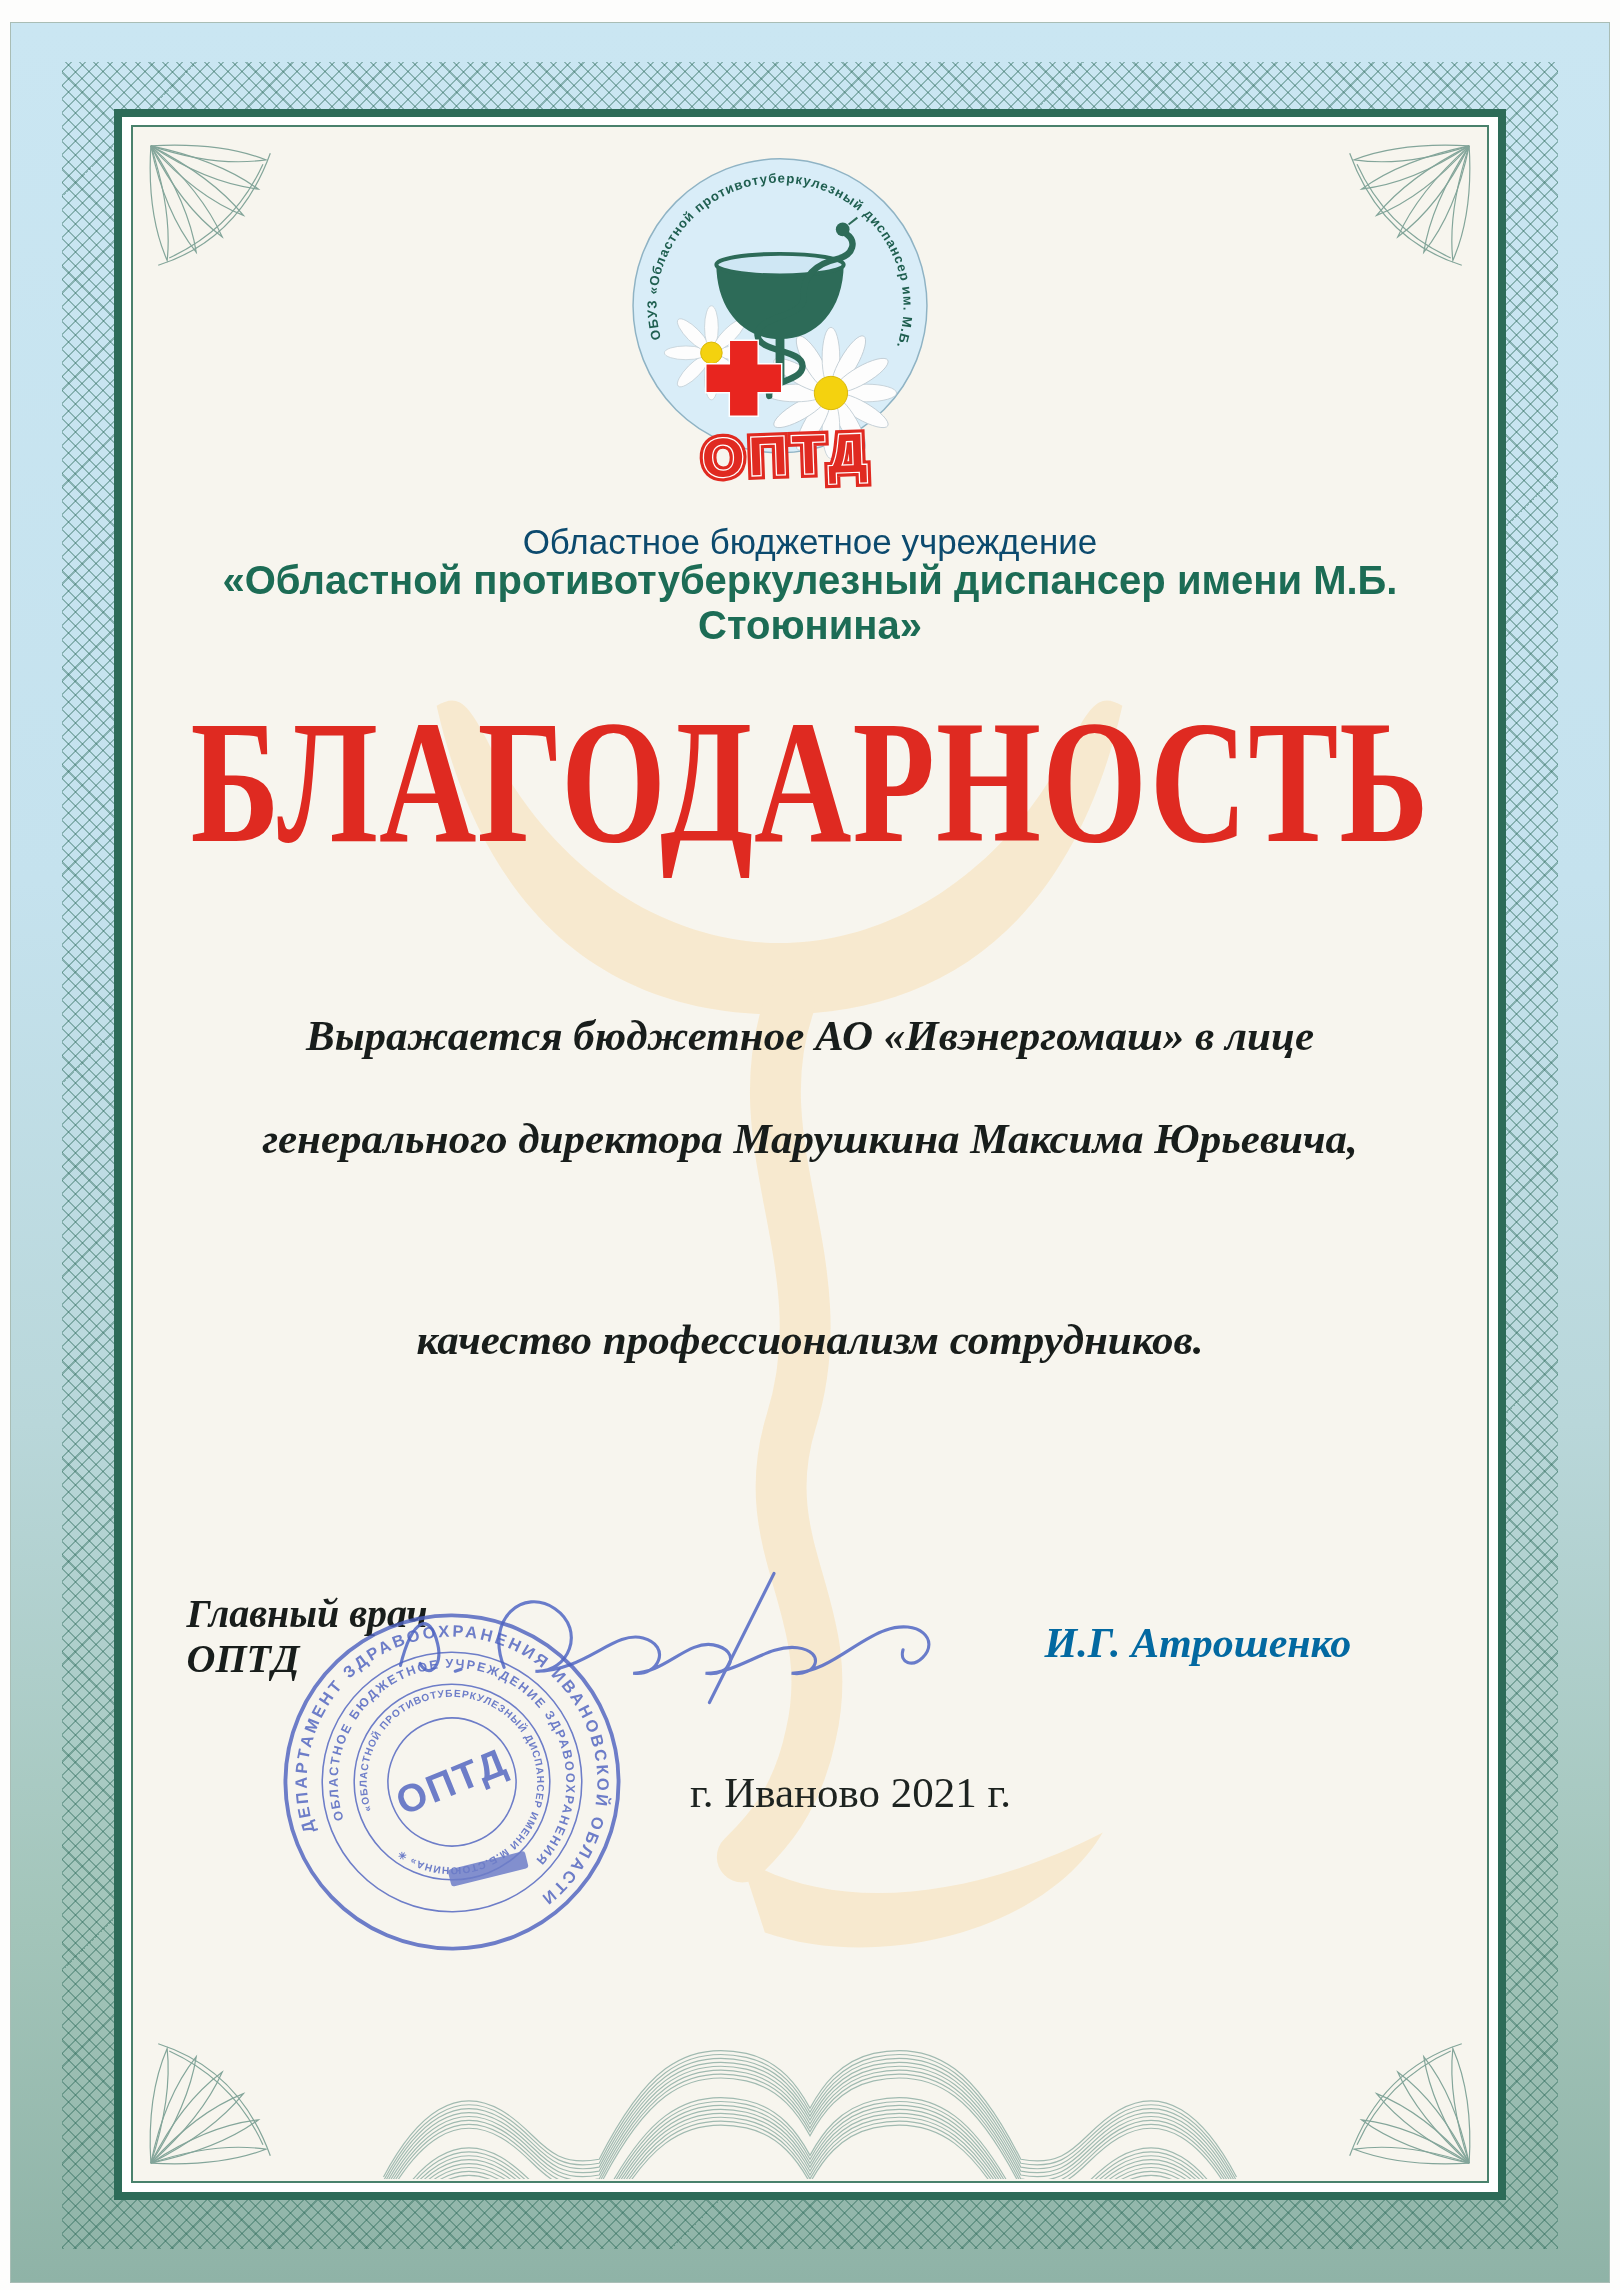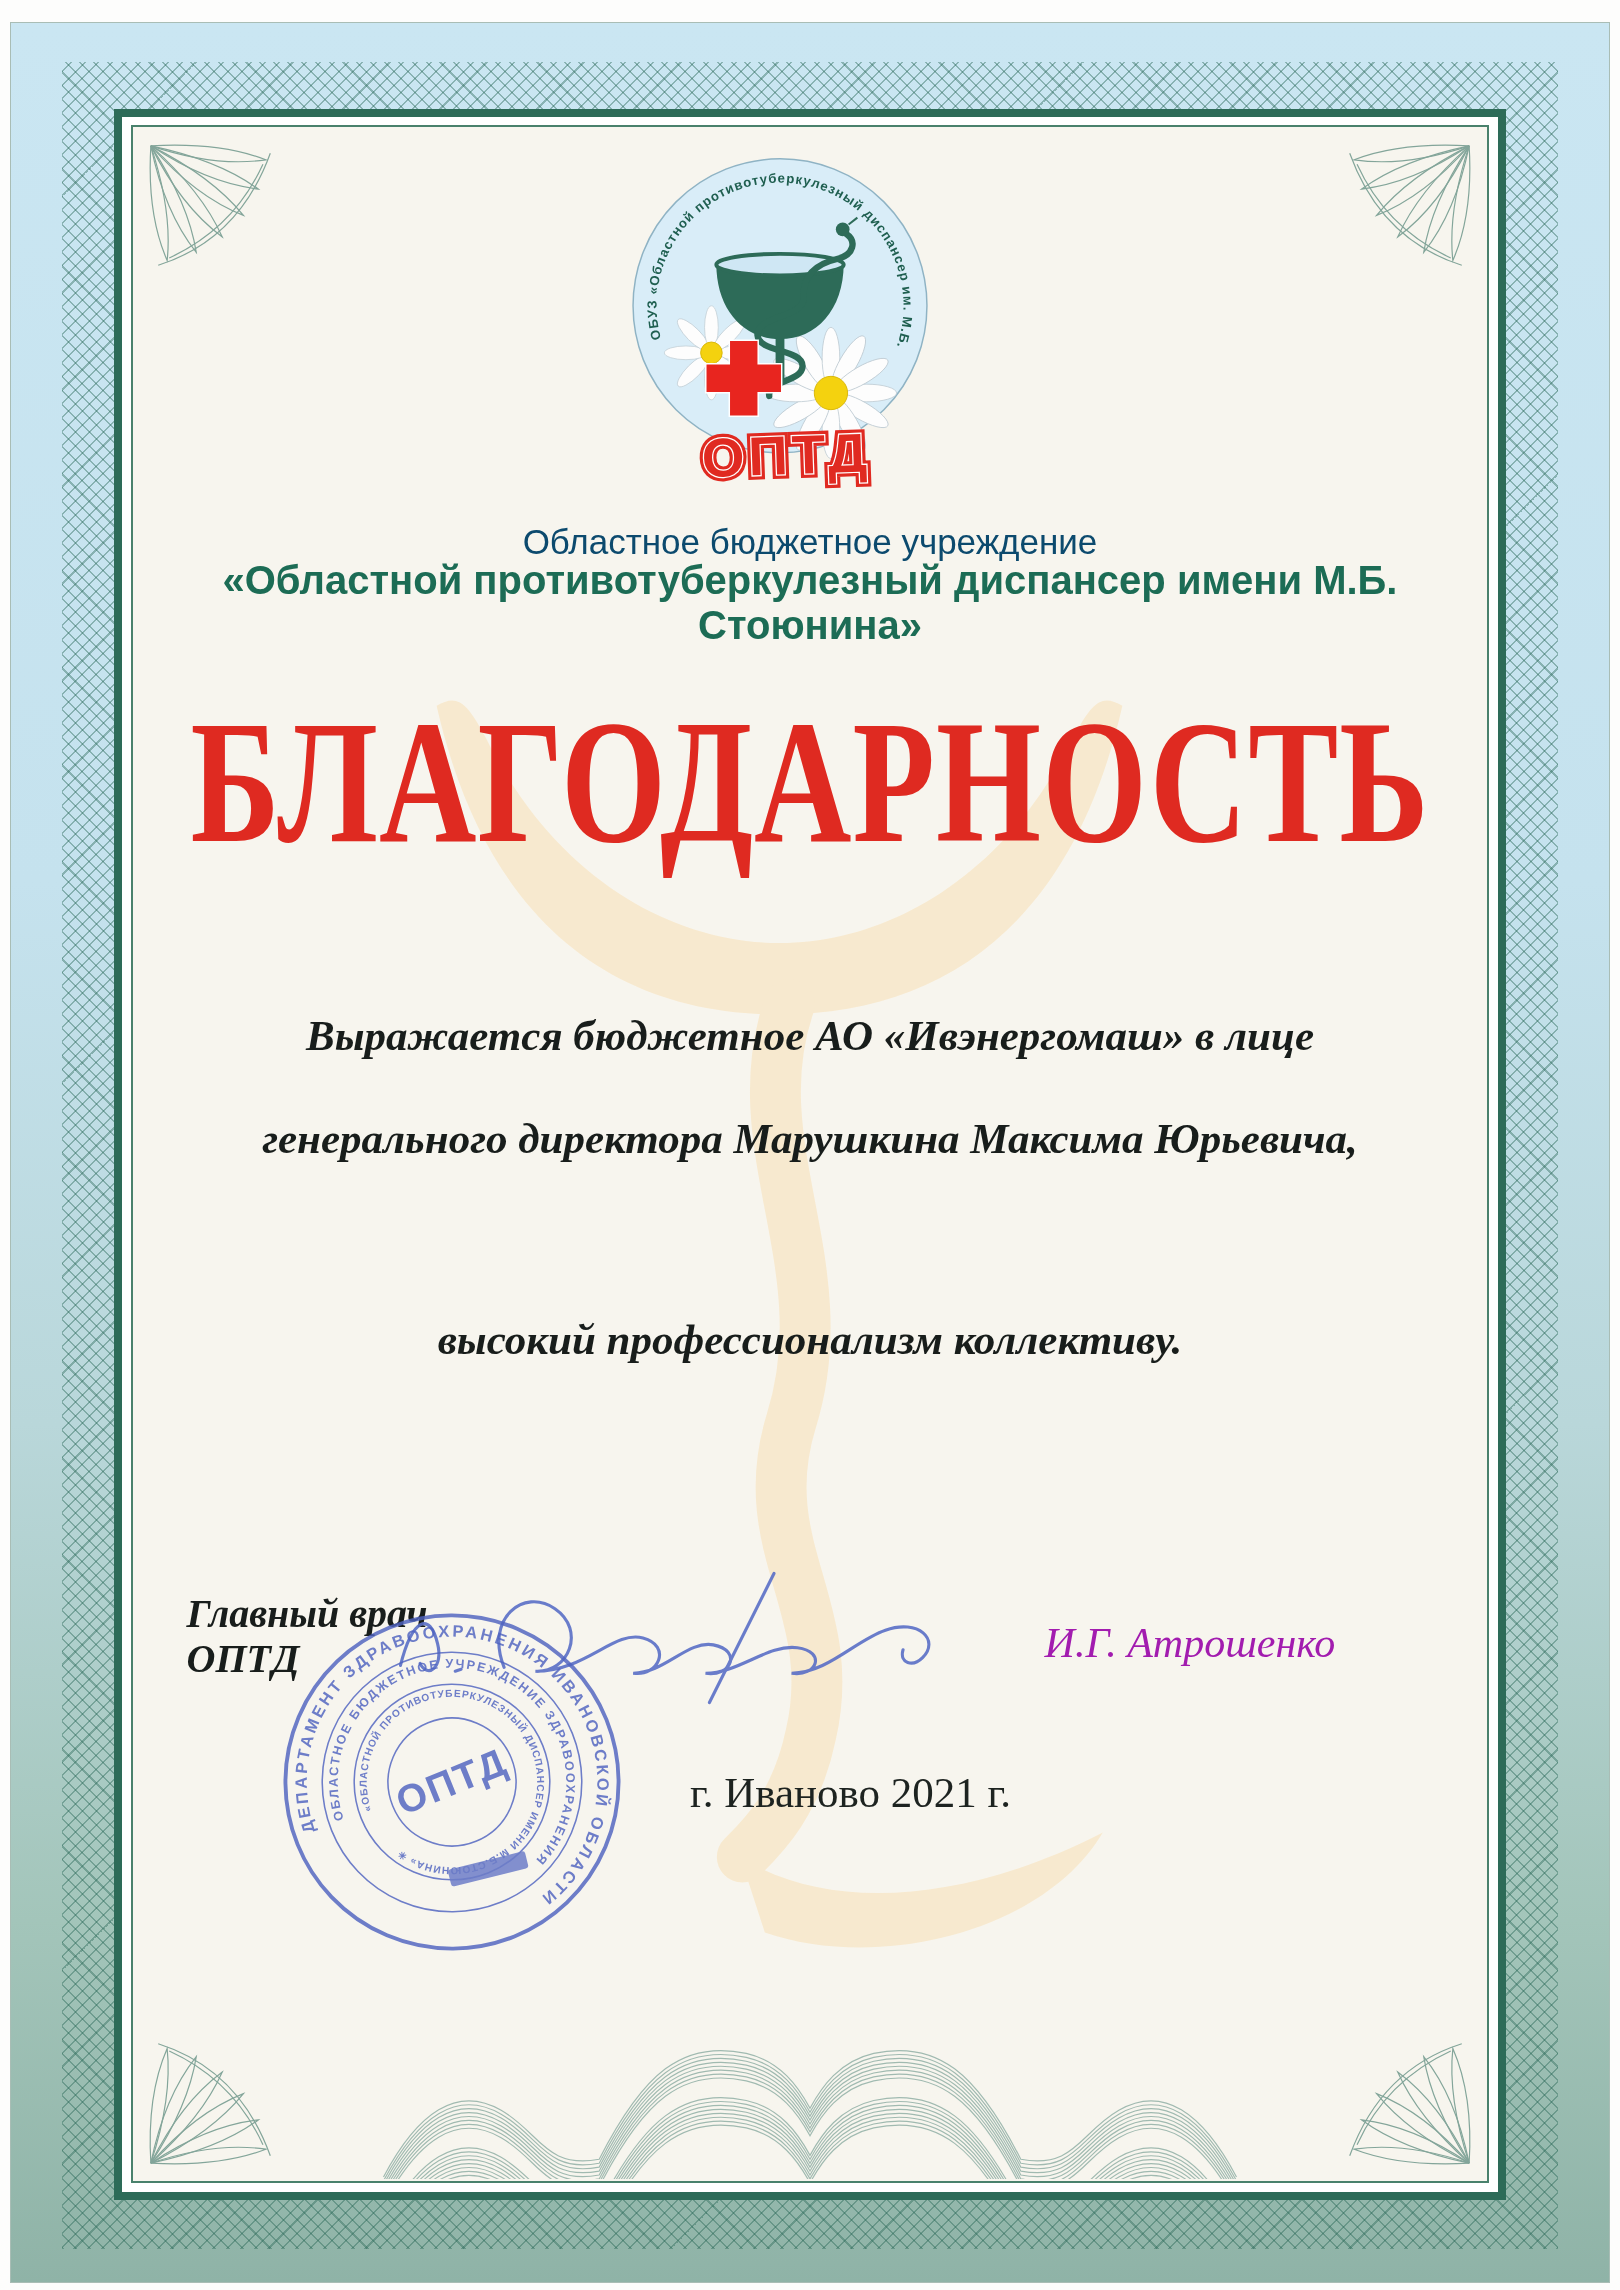--- a/index.html
+++ b/index.html
@@ -43,21 +43,21 @@
     z-index:3;font-family:"Liberation Serif",serif;font-style:italic;font-weight:bold;
     font-size:43px;color:#181d1b;line-height:1.1;
   }
   .bl0{top:885px}.bl1{top:988px}.bl2{top:1084px}.bl3{top:1189px}
   .sig-position{
     top:1465px;left:54px;z-index:3;font-family:"Liberation Serif",serif;
     font-style:italic;font-weight:bold;font-size:40px;color:#181d1b;line-height:1.12;
   }
   .sig-name{
     top:1492px;left:912px;z-index:3;font-family:"Liberation Serif",serif;
-    font-style:italic;font-weight:normal;font-size:42px;color:#a21caf;
+    font-style:italic;font-weight:bold;font-size:42px;color:#0369a1;
   }
   .place-date{
     top:1641px;padding-left:45px;z-index:3;font-family:"Liberation Serif",serif;
     font-size:43px;color:#1d2320;margin-left:36px;
   }
   .emblem{left:495px;top:23.5px;width:304px;height:338px;z-index:3;}
   .watermark{left:284px;top:549px;width:725px;height:1304px;z-index:1;opacity:.8;}
   .signature-svg{left:253px;top:1423px;width:598px;height:176px;z-index:4;}
   .stamp{left:135px;top:1471px;width:368px;height:368px;z-index:5;}
   .crown{left:calc(50% - 451px);bottom:2px;width:902px;height:161px;z-index:1;}
@@ -196,21 +196,21 @@
           </g>
         </svg>
 
         <div class="abs centered org-line-1">Областное бюджетное учреждение</div>
         <div class="abs centered org-line-2">«Областной противотуберкулезный диспансер имени М.Б. Стоюнина»</div>
 
         <div class="abs centered cert-title">БЛАГОДАРНОСТЬ</div>
 
         <div class="abs centered body-line bl0">Выражается бюджетное АО «Ивэнергомаш» в лице</div>
         <div class="abs centered body-line bl1">генерального директора Марушкина Максима Юрьевича,</div>
-        <div class="abs centered body-line bl3">высокий профессионализм коллективу.</div>
+        <div class="abs centered body-line bl3">качество профессионализм сотрудников.</div>
 
         <div class="abs sig-position">
           <div>Главный врач</div>
           <div>ОПТД</div>
         </div>
 
         <svg class="abs signature-svg" viewBox="0 0 610 180">
           <g fill="none" stroke="#5a6fc7" stroke-width="3.2" stroke-linecap="round" opacity=".9">
             <path d="M 14,118 C 26,70 44,62 52,96 C 58,120 42,132 34,116"></path>
             <path d="M 70,124 l 6,-2"></path>

